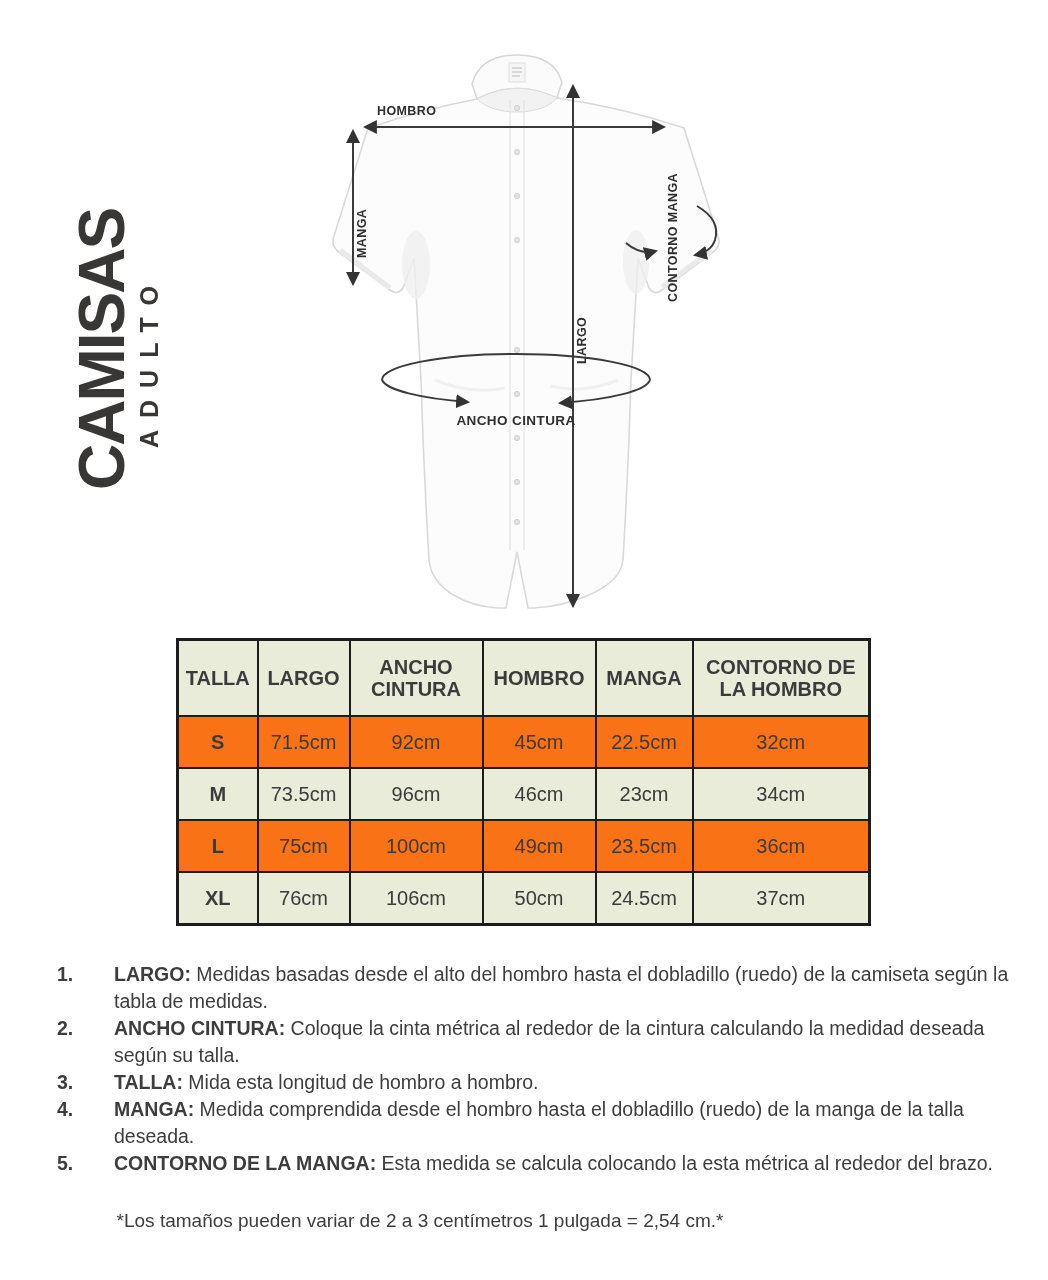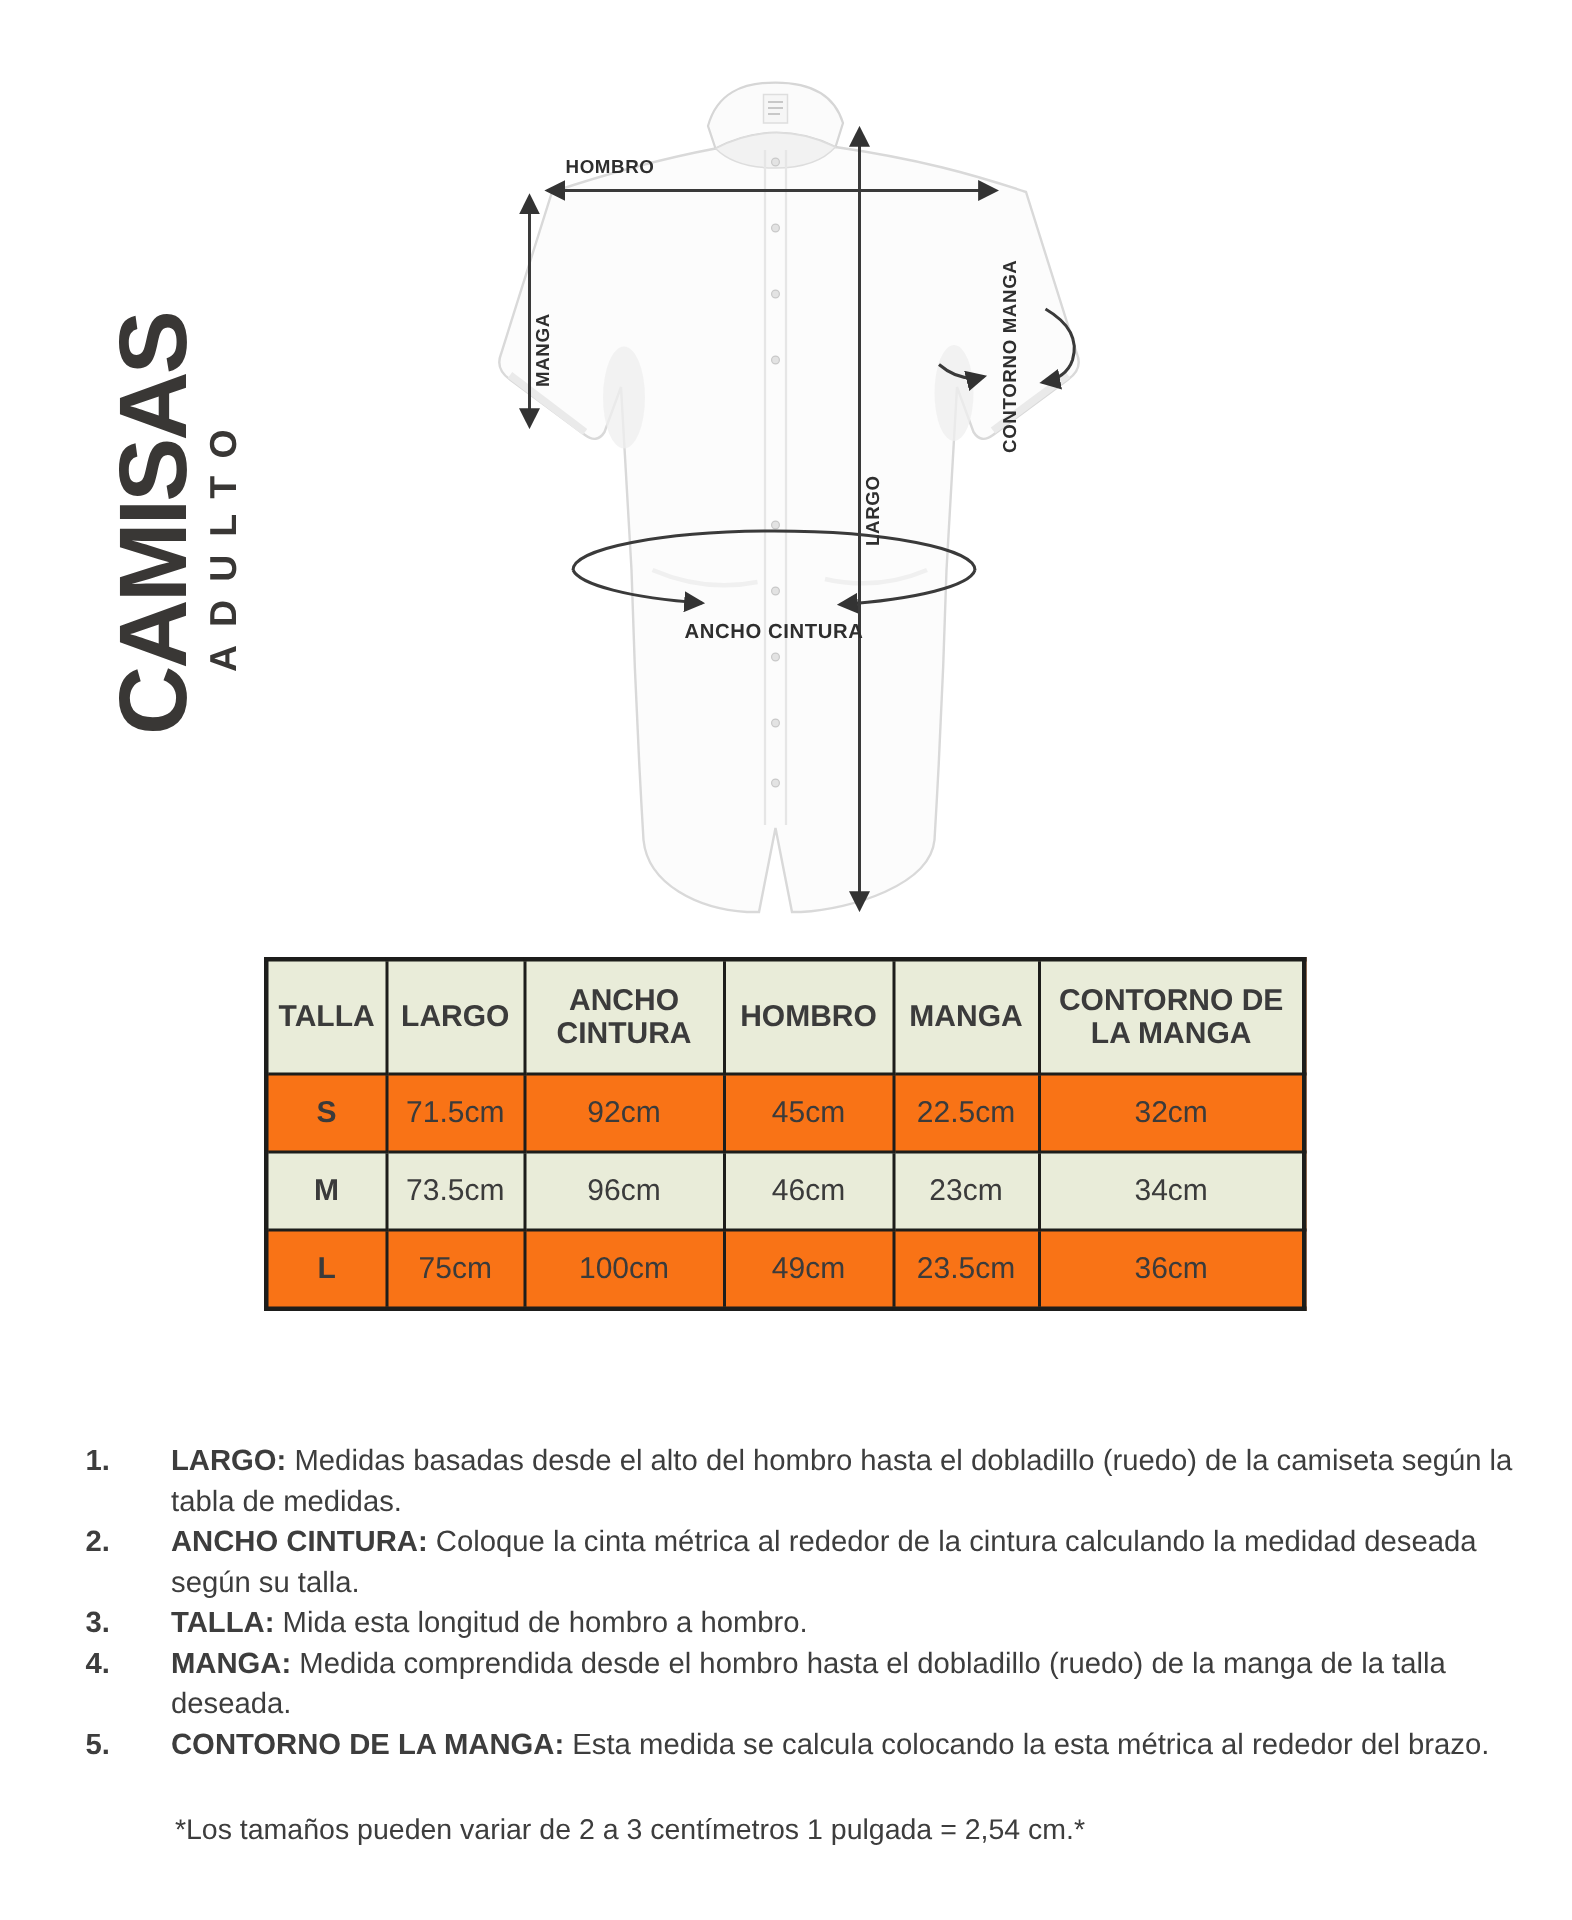--- a/index.html
+++ b/index.html
@@ -167,21 +167,21 @@
         <col style="width:97px">
         <col style="width:177px">
     </colgroup>
     <thead>
       <tr>
         <th>TALLA</th>
         <th>LARGO</th>
         <th>ANCHO CINTURA</th>
         <th>HOMBRO</th>
         <th>MANGA</th>
-        <th>CONTORNO DE LA MANGA</th>
+        <th>CONTORNO DE LA HOMBRO</th>
       </tr>
     </thead>
     <tbody>
       <tr>
         <td class="talla">S</td>
         <td>71.5cm</td>
         <td>92cm</td>
         <td>45cm</td>
         <td>22.5cm</td>
         <td>32cm</td>
@@ -195,20 +195,28 @@
         <td>34cm</td>
       </tr>
       <tr>
         <td class="talla">L</td>
         <td>75cm</td>
         <td>100cm</td>
         <td>49cm</td>
         <td>23.5cm</td>
         <td>36cm</td>
       </tr>
+      <tr class="accent">
+        <td class="talla">XL</td>
+        <td>76cm</td>
+        <td>106cm</td>
+        <td>50cm</td>
+        <td>24.5cm</td>
+        <td>37cm</td>
+      </tr>
     </tbody>
   </table>
 
   <ol class="notes">
     <li class="note">
       <span class="note-num">1.</span>
       <span class="note-text"><span class="note-term">LARGO:</span><span> Medidas basadas desde el alto del hombro hasta el dobladillo (ruedo) de la camiseta según la tabla de medidas.</span></span>
     </li>
     <li class="note">
       <span class="note-num">2.</span>

